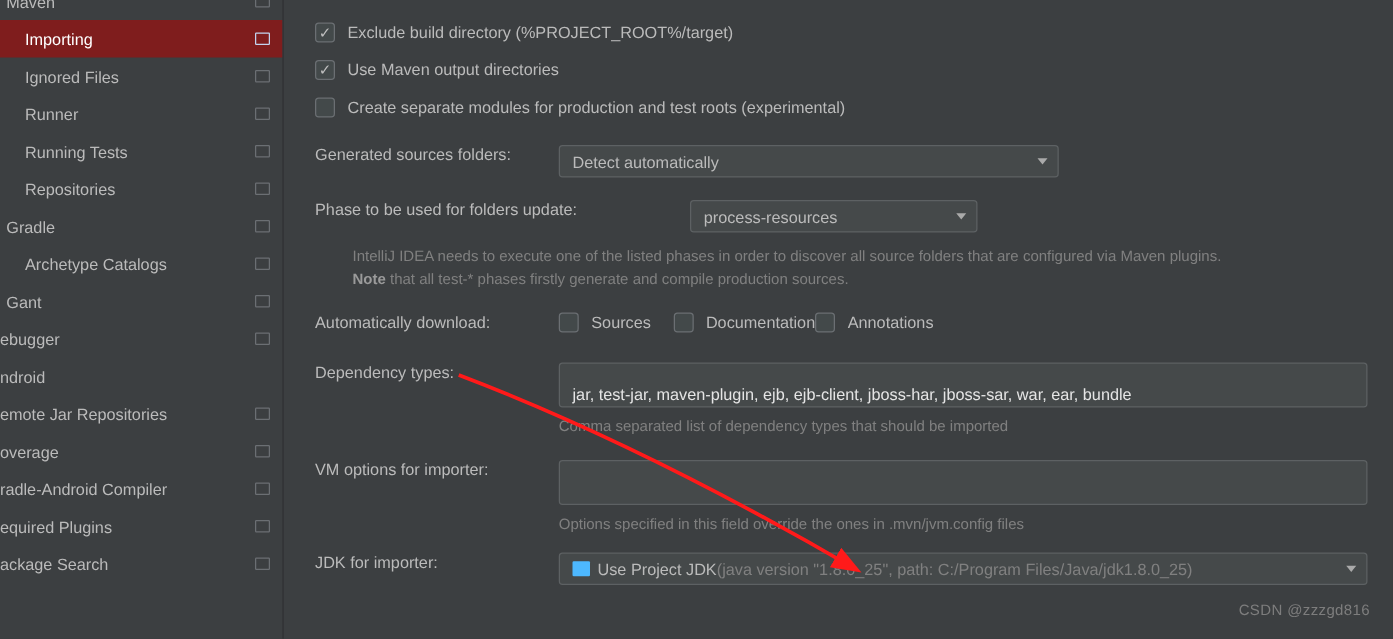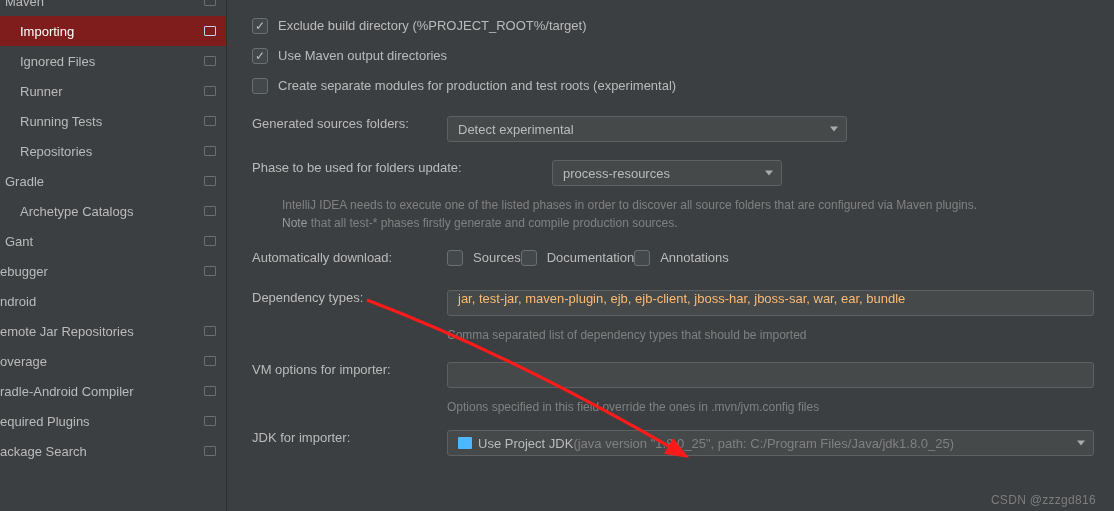--- a/index.html
+++ b/index.html
@@ -12,28 +12,28 @@
 .sb-item.sel .sb-indicator{border-color:#c3d3ee}
 .main{flex:1;background:#3c3f41;padding:0 20px 0 25px;position:relative}
 .row{display:flex;align-items:flex-start;min-height:30px}
 .cb{width:16px;height:16px;border:1px solid #6b6f73;border-radius:3px;margin-right:10px;display:flex;align-items:center;justify-content:center;background:#43494a}
 .cb.on::after{content:"✓";color:#c0c0c0;font-size:12px;line-height:1}
 .lbl{color:#bbbbbb}
 .form-lbl{width:195px;color:#bbbbbb}
 .form-lbl.wide{width:300px}
 .select{background:#45494a;border:1px solid #5d6163;border-radius:3px;height:26px;display:flex;align-items:center;padding:0 26px 0 10px;position:relative;color:#bbbbbb;min-width:200px}
 .select::after{content:"";position:absolute;right:8px;top:50%;width:0;height:0;border-left:4px solid transparent;border-right:4px solid transparent;border-top:5px solid #aaa;transform:translateY(-50%)}
-.input{background:#45494a;border:1px solid #5d6163;border-radius:3px;height:26px;padding:0 10px;color:#fdba74;flex:1}
+.input{background:#45494a;border:1px solid #5d6163;border-radius:3px;height:26px;padding:17px 10px;color:#e5e5e5;flex:1}
 .hint{color:#808080;font-size:12px;line-height:1.5}
-.hint b{color:#9a9a9a;font-weight:normal}
+.hint b{color:#9a9a9a;font-weight:bold}
 .section-gap{height:18px}
 .jdk-icon{width:14px;height:12px;background:#4db8ff;margin-right:6px;display:inline-block;border-radius:1px}
 .grey{color:#808080}
 .arrow{position:absolute;pointer-events:none}
-.watermark{position:absolute;right:18px;bottom:4px;color:#7d7d7d;font-size:12px;letter-spacing:.3px}
+.watermark{position:absolute;right:18px;bottom:16px;color:#7d7d7d;font-size:12px;letter-spacing:.3px}
 </style>
 </head>
 <body>
 
 <div class="sidebar">
   <div class="sb-item lvl1" style="margin-top:-14px">
       <span>Maven</span>
       <span class="sb-indicator"></span>
     </div>
   <div class="sb-item sel">
@@ -109,41 +109,41 @@
     </div>
   <div class="row">
       <span class="cb"></span>
       <span class="lbl">Create separate modules for production and test roots (experimental)</span>
     </div>
 
   <div style="height:8px"></div>
   <div class="row">
     <span class="form-lbl">Generated sources folders:</span>
     <div class="select" style="width:400px">
-        <span>Detect experimental</span>
+        <span>Detect automatically</span>
       </div>
   </div>
 
   <div style="height:14px"></div>
   <div class="row">
     <span class="form-lbl wide">Phase to be used for folders update:</span>
     <div class="select" style="width:230px">
         <span>process-resources</span>
       </div>
   </div>
   <div style="padding-left:30px;margin-top:6px">
     <div class="hint">IntelliJ IDEA needs to execute one of the listed phases in order to discover all source folders that are configured via Maven plugins.</div>
     <div class="hint"><b>Note</b><span> that all test-* phases firstly generate and compile production sources.</span></div>
   </div>
 
   <div class="section-gap"></div>
   <div class="row">
     <span class="form-lbl">Automatically download:</span>
     <span class="cb"></span>
-      <span class="lbl" style="">Sources</span>
+      <span class="lbl" style="margin-right:18px">Sources</span>
     <span class="cb"></span>
       <span class="lbl" style="">Documentation</span>
     <span class="cb"></span>
       <span class="lbl">Annotations</span>
   </div>
 
   <div style="height:10px"></div>
   <div class="row">
     <span class="form-lbl">Dependency types:</span>
     <div class="input"><span>jar, test-jar, maven-plugin, ejb, ejb-client, jboss-har, jboss-sar, war, ear, bundle</span></div>

